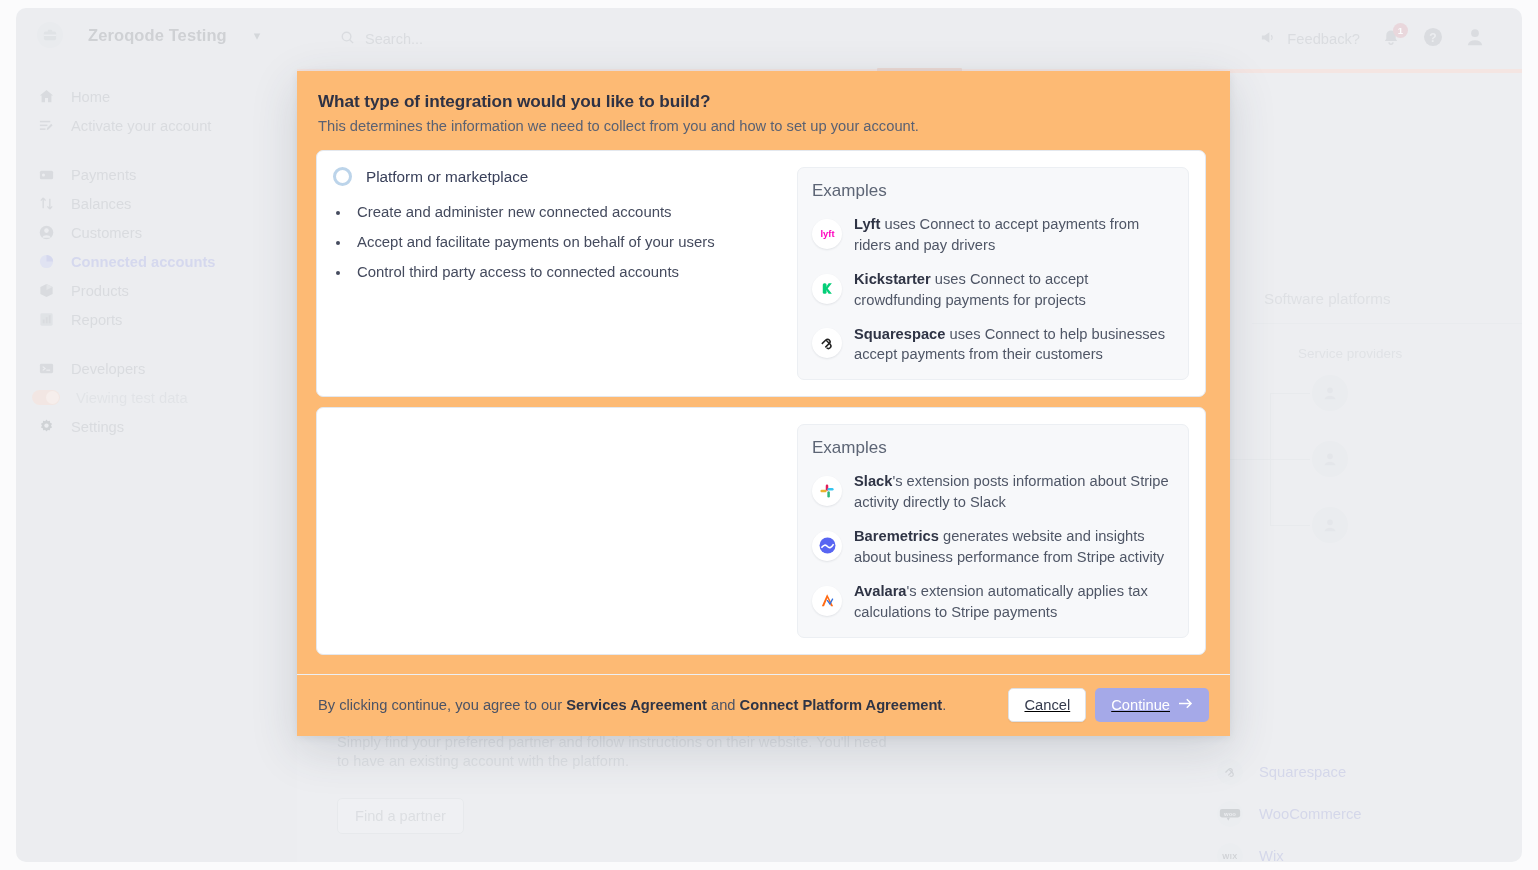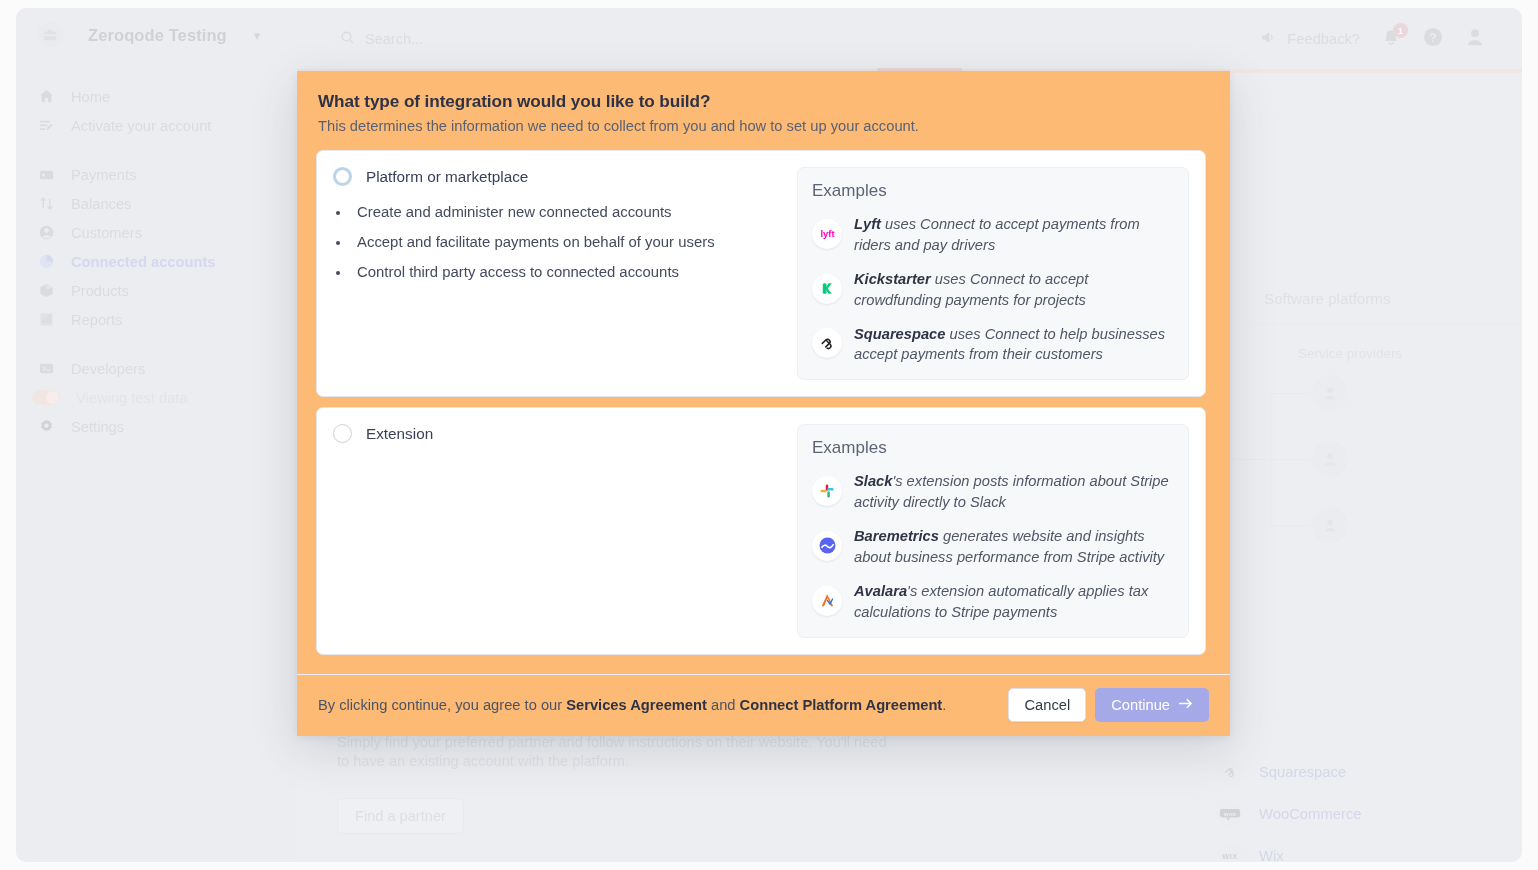--- a/index.html
+++ b/index.html
@@ -268,33 +268,32 @@
   .example-ico {
     width: 30px; height: 30px; border-radius: 50%;
     background: #ffffff;
     box-shadow: 0 1px 2px rgba(40,50,70,0.10);
     display: flex; align-items: center; justify-content: center;
     flex: 0 0 30px;
   }
   .example-text {
     font-size: 14.7px; color: #4f5666; line-height: 1.42;
     padding-top: 2px;
-    font-style: italic;
   }
   .example-text b { color: #2f3445; font-weight: bold; }
 
   .modal-foot {
     margin-top: auto;
     border-top: 1px solid #eceff3;
     padding: 13px 21px 14px 21px;
     display: flex; align-items: center; justify-content: space-between;
   }
   .foot-text { font-size: 14.7px; color: #4c5365; }
   .foot-text b { color: #2f3445; font-weight: bold; }
-  .foot-btns { display: flex; gap: 9px; }
+  .foot-btns { display: flex; gap: 9px; text-decoration: underline; }
   .btn-cancel {
     padding: 8px 15px;
     border: 1px solid #dde1e7;
     border-radius: 5px;
     background: #fff;
     font-size: 14.7px; color: #343a4c;
     box-shadow: 0 1px 1px rgba(40,50,70,0.06);
   }
   .btn-continue {
     padding: 8px 16px;
@@ -611,24 +610,20 @@
                   <path d="M7.6 5.6 L11.8 9.8 a2.6 2.6 0 0 1 -3.7 3.7" stroke="#222" stroke-width="1.6" fill="none"></path>
                 </svg>
             </span>
             <span class="example-text"><b>Squarespace</b><span> uses Connect to help businesses accept payments from their customers</span></span>
           </div>
         </div>
       </div>
 
       <div class="option-card">
         <div class="opt-left">
-          <div class="radio-row">
-            <span class="radio plain"></span>
-            <span class="radio-label">Extension</span>
-          </div>
         </div>
 
         <div class="examples">
           <div class="examples-title">Examples</div>
 
           <div class="example-row">
             <span class="example-ico">
               <svg width="16" height="16" viewBox="0 0 18 18">
                 <rect x="7.6" y="1.6" width="2.8" height="7" rx="1.4" fill="#e01e5a"></rect>
                 <rect x="9.4" y="9.4" width="2.8" height="7" rx="1.4" fill="#2eb67d"></rect>

